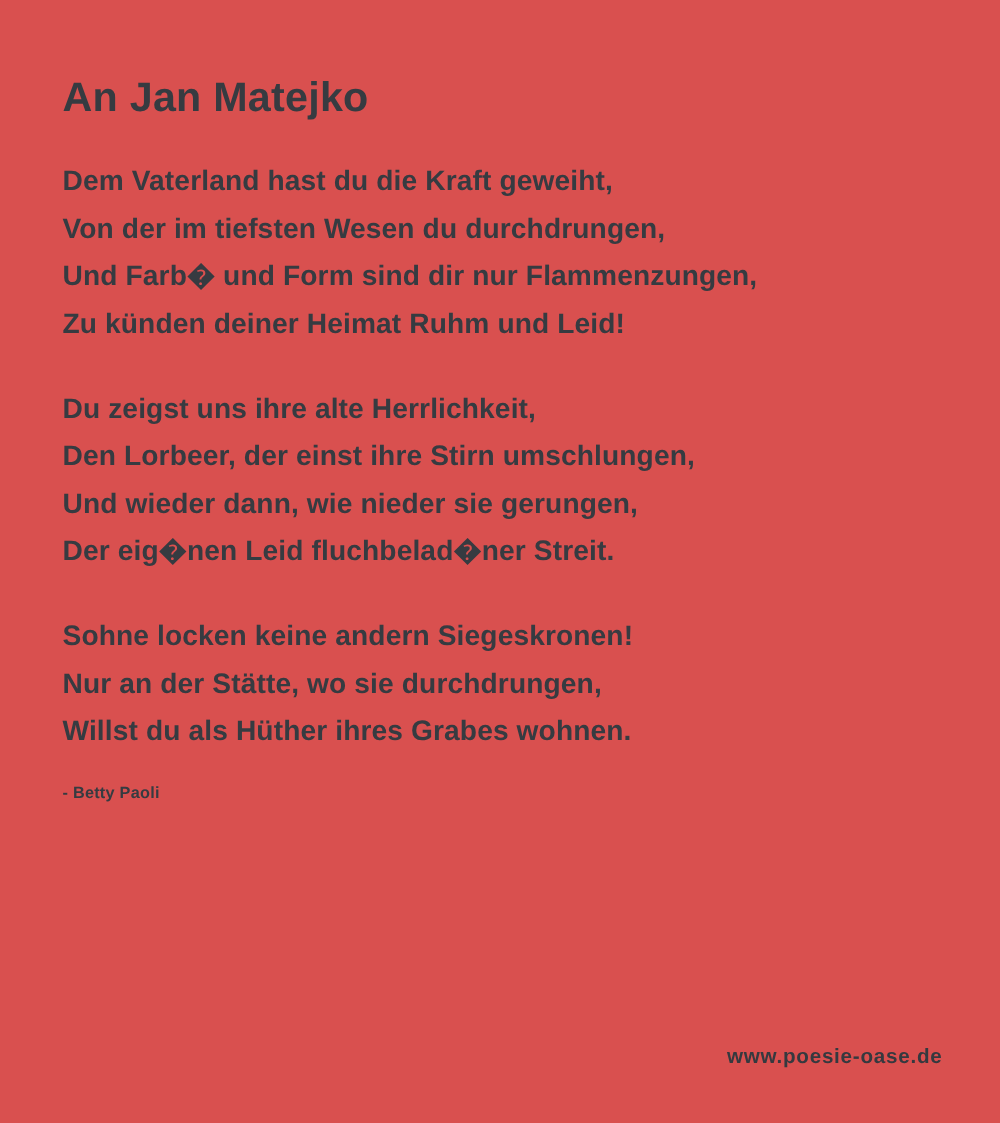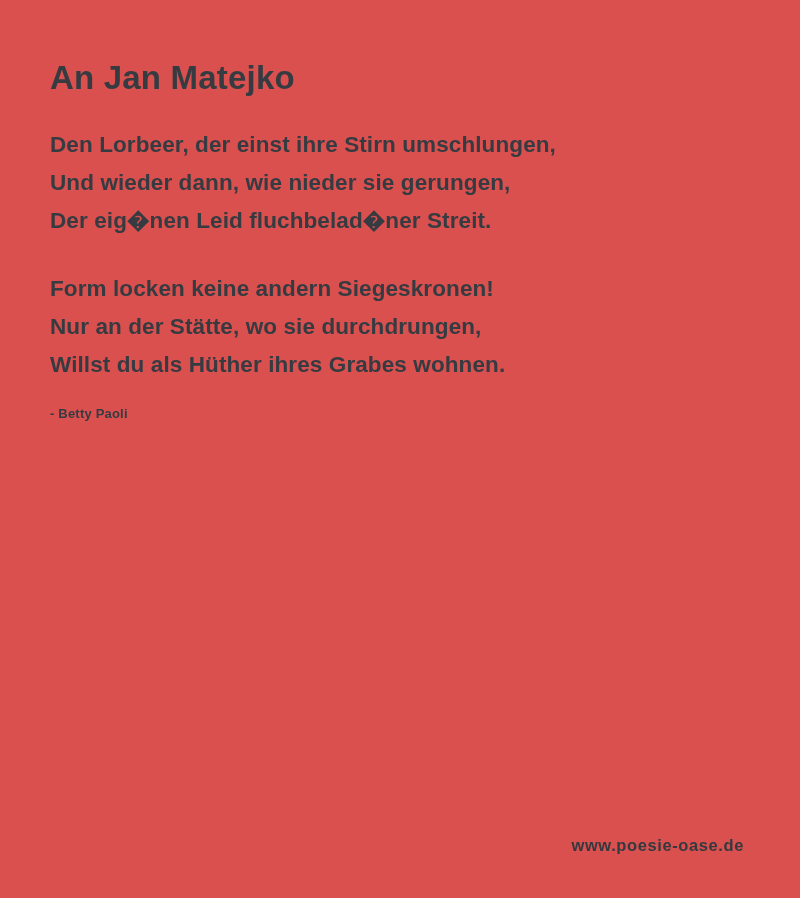--- a/index.html
+++ b/index.html
@@ -42,44 +42,51 @@
   }
   .author {
     font-size: 13px;
     font-weight: bold;
     color: #363b41;
     margin-top: -8px;
     letter-spacing: 0.2px;
   }
   .site-credit {
     position: absolute;
-    right: 56px;
+    right: 46px;
     bottom: 43px;
     font-size: 16.5px;
     font-weight: bold;
     color: #35393f;
     letter-spacing: 0.6px;
   }
 </style>
 </head>
 <body>
 
 <div class="poem-card">
 
   <h1 class="poem-title">An Jan Matejko</h1>
 
+  <div class="stanza">
+    <div class="verse-line">Dem Vaterland hast du die Kraft geweiht,</div>
+    <div class="verse-line">Von der im tiefsten Wesen du durchdrungen,</div>
+    <div class="verse-line">Und Farb� und Form sind dir nur Flammenzungen,</div>
+    <div class="verse-line">Zu künden deiner Heimat Ruhm und Leid!</div>
+  </div>
 
   <div class="stanza">
+    <div class="verse-line">Du zeigst uns ihre alte Herrlichkeit,</div>
     <div class="verse-line">Den Lorbeer, der einst ihre Stirn umschlungen,</div>
     <div class="verse-line">Und wieder dann, wie nieder sie gerungen,</div>
     <div class="verse-line">Der eig�nen Leid fluchbelad�ner Streit.</div>
   </div>
 
   <div class="stanza">
-    <div class="verse-line">Form locken keine andern Siegeskronen!</div>
+    <div class="verse-line">Sohne locken keine andern Siegeskronen!</div>
     <div class="verse-line">Nur an der Stätte, wo sie durchdrungen,</div>
     <div class="verse-line">Willst du als Hüther ihres Grabes wohnen.</div>
   </div>
 
 
   <div class="author">- Betty Paoli</div>
 
   <div class="site-credit">www.poesie-oase.de</div>
 
 </div>

